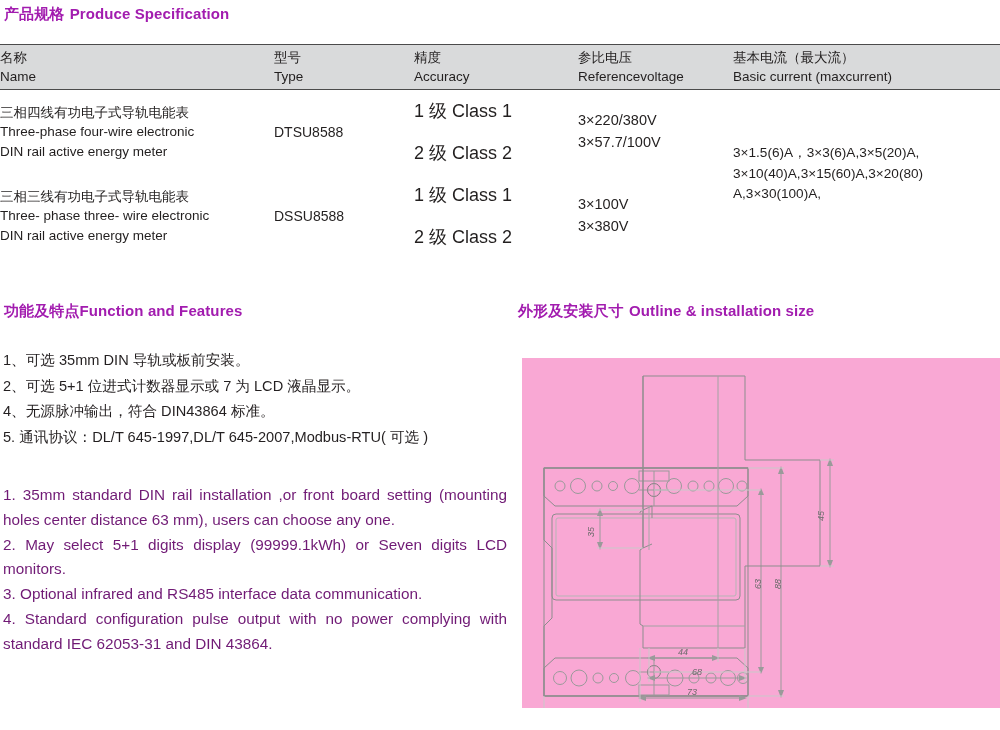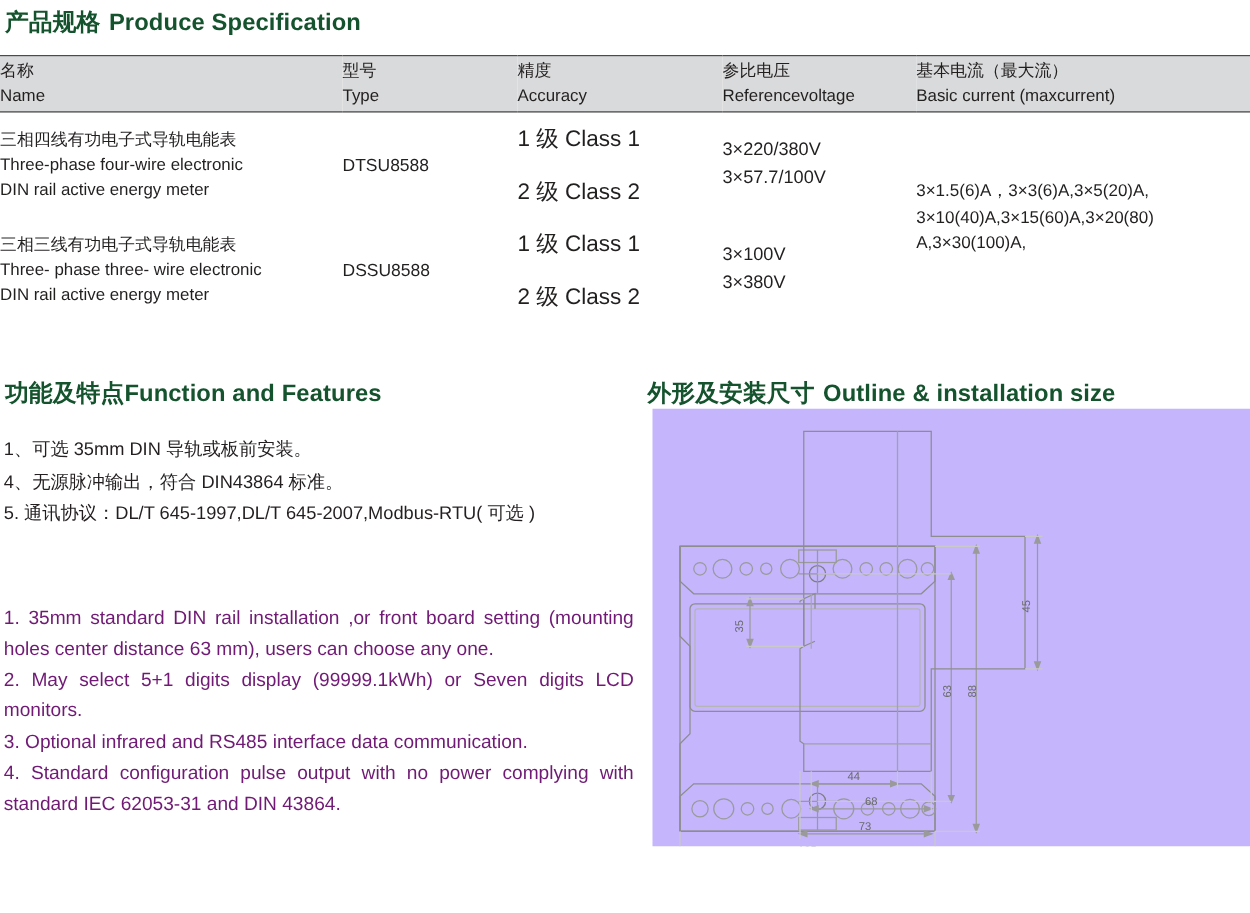--- a/index.html
+++ b/index.html
@@ -12,22 +12,22 @@
     height: 730px;
     position: relative;
     font-family: "Liberation Sans", "DejaVu Sans", sans-serif;
     color: #221f1f;
     overflow: hidden;
   }
 
   
   .sec-heading {
     position: absolute;
-    color: #14532d;
-    font-size: 19px;
+    color: #a21caf;
+    font-size: 15px;
     font-weight: bold;
     letter-spacing: .1px;
     white-space: nowrap;
   }
   #heading-spec  { left: 4px;   top: 5px; }
   #heading-func  { left: 4px;   top: 302px; }
   #heading-outline { left: 518px; top: 302px; }
   .sec-heading .en { font-weight: bold; }
 
   
@@ -90,24 +90,25 @@
     font-size: 15.3px;
     line-height: 24.8px;
     color: #701a75;
     text-align: justify;
   }
 
   
   #drawing-panel {
     position: absolute;
     left: 522px;
-    top: 327px;
+    top: 358px;
     width: 478px;
     height: 350px;
-    background: #c4b5fd;
+    background: #f9a8d4;
+    font-style: italic;
   }
   #drawing-panel svg { display: block; }
 </style>
 </head>
 <body>
 
 <div class="sec-heading" id="heading-spec"><span class="cn">产品规格 </span><span class="en">Produce Specification</span></div>
 
 <table class="spec">
   <colgroup>
@@ -177,20 +178,21 @@
     <tr>
       <td class="c-acc vline-l rowsep-bottom">2 级 Class 2</td>
     </tr>
   </tbody>
 </table>
 
 <div class="sec-heading" id="heading-func"><span class="cn">功能及特点</span><span class="en">Function and Features</span></div>
 
 <div class="list" id="list-cn">
   <div class="li-cn">1、可选 35mm DIN 导轨或板前安装。</div>
+  <div class="li-cn">2、可选 5+1 位进式计数器显示或 7 为 LCD 液晶显示。</div>
   <div class="li-cn">4、无源脉冲输出，符合 DIN43864 标准。</div>
   <div class="li-cn">5. 通讯协议：DL/T 645-1997,DL/T 645-2007,Modbus-RTU( 可选 )</div>
 </div>
 
 <div class="list" id="list-en">
   <div class="li-en">1. 35mm standard DIN rail installation ,or front board setting (mounting holes center distance 63 mm), users can choose any one.</div>
   <div class="li-en">2. May select 5+1 digits display (99999.1kWh) or Seven digits LCD monitors.</div>
   <div class="li-en">3. Optional infrared and RS485 interface data communication.</div>
   <div class="li-en">4. Standard configuration pulse output with no power complying with standard IEC 62053-31 and DIN 43864.</div>
 </div>

